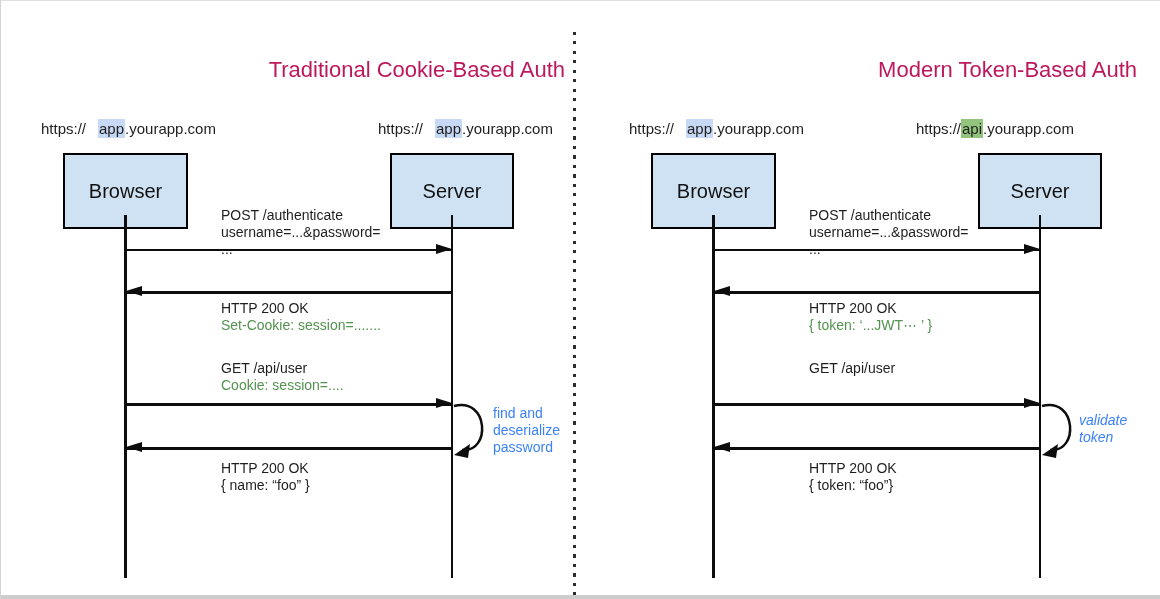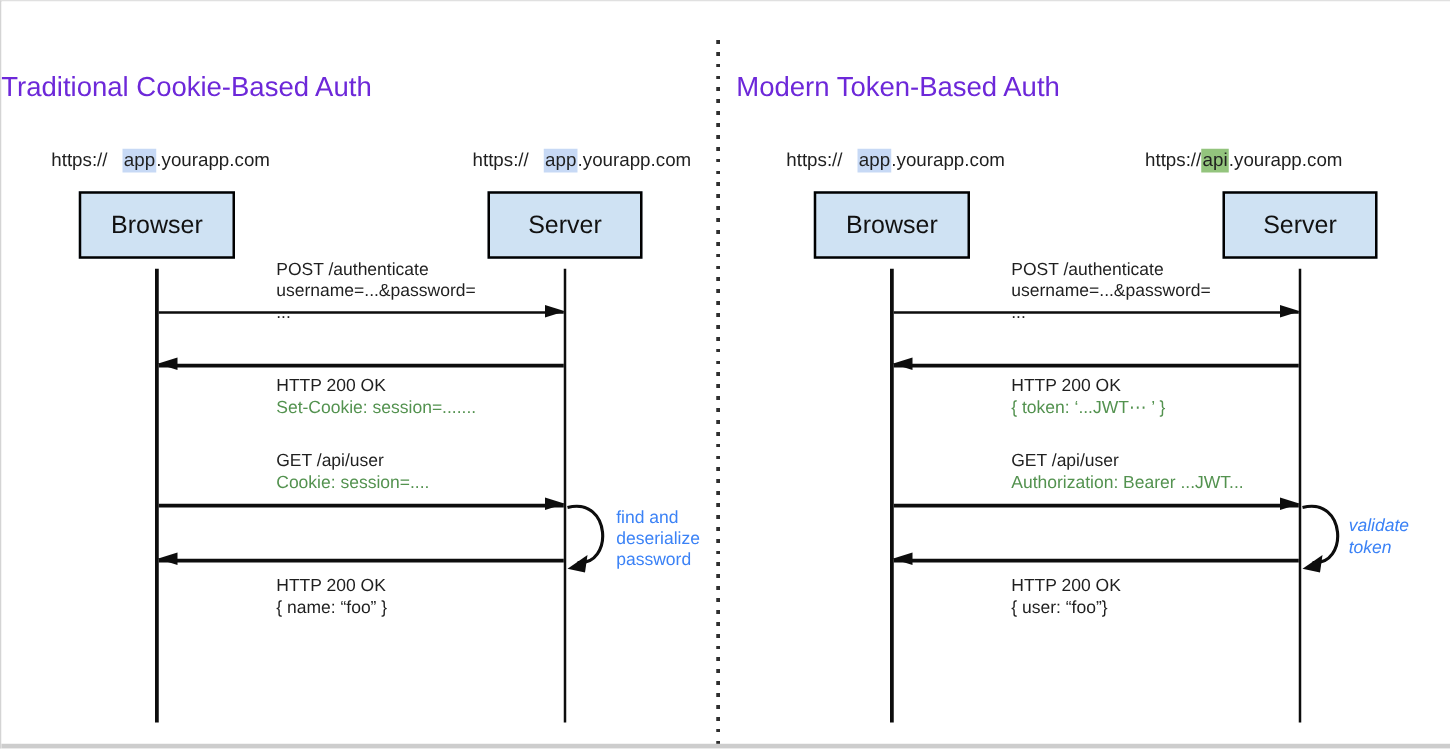--- a/index.html
+++ b/index.html
@@ -8,26 +8,26 @@
   }
   html,body{margin:0;padding:0;background:#fff;}
   #stage{
     position:relative;width:1160px;height:599px;background:#ffffff;
     font-family:"Liberation Sans","DejaVu Sans",sans-serif;
     color:var(--ink);overflow:hidden;
     border-left:1px solid #d4d4d4;border-top:1px solid #e0e0e0;
     box-sizing:border-box;
   }
   .abs{position:absolute;}
-  .title{font-size:22px;color:#6d28d9;text-align:left;white-space:nowrap;}
+  .title{font-size:22px;color:#be185d;text-align:right;white-space:nowrap;}
   .url{font-size:15px;color:#1f1f1f;white-space:nowrap;}
   .url .hl-blue{background:#c7d9f5;padding:1px 1px;margin-left:12px;}
   .url .hl-green{background:#93c47d;padding:1px 1px;}
   .actor{
-    position:absolute;width:125px;height:54px;
+    position:absolute;width:125px;height:76px;
     background:#cfe2f3;border:2px solid #000;box-sizing:border-box;
     display:flex;align-items:center;justify-content:center;
     font-size:20px;color:#111;
   }
   .lifeline{position:absolute;width:2.5px;background:var(--line);}
   .arrow{position:absolute;height:2.5px;background:var(--line);}
   .arrow::after{
     content:"";position:absolute;width:0;height:0;top:-4.6px;
     border-top:5.5px solid transparent;border-bottom:5.5px solid transparent;
   }
@@ -131,33 +131,32 @@
   <div class="arrow right" style="left:713.5px;top:247.5px;width:324.5px;"></div>
 
   <div class="arrow left" style="left:713.5px;top:290px;width:324.5px;"></div>
   <div class="msg" style="left:808px;top:299px;">
     <div>HTTP 200 OK</div>
     <div class="green">{ token: ‘...JWT⋯ ’ }</div>
   </div>
 
   <div class="msg" style="left:808px;top:359px;">
     <div>GET /api/user</div>
-    <div class="green">Authorization: Bearer ...JWT...</div>
   </div>
   <div class="arrow right" style="left:713.5px;top:402px;width:324.5px;"></div>
 
   <svg class="loop-svg" style="left:1040px;top:398px;" width="44" height="62" viewBox="0 0 44 62">
     <path d="M 1 7 C 36 -2, 38 54, 9 51" fill="none" stroke="#0d0d0d" stroke-width="2.5"></path>
     <polygon points="1,56 17,45 15,59" fill="#0d0d0d"></polygon>
   </svg>
   <div class="sidenote" style="left:1078px;top:411px;font-style:italic;">
     <div>validate</div>
     <div>token</div>
   </div>
 
   <div class="arrow left" style="left:713.5px;top:446px;width:324.5px;"></div>
   <div class="msg" style="left:808px;top:459px;">
     <div>HTTP 200 OK</div>
-    <div>{ user: “foo”}</div>
+    <div>{ token: “foo”}</div>
   </div>
 
   <div class="bottom-edge"></div>
 </div>
 
 </body></html>

